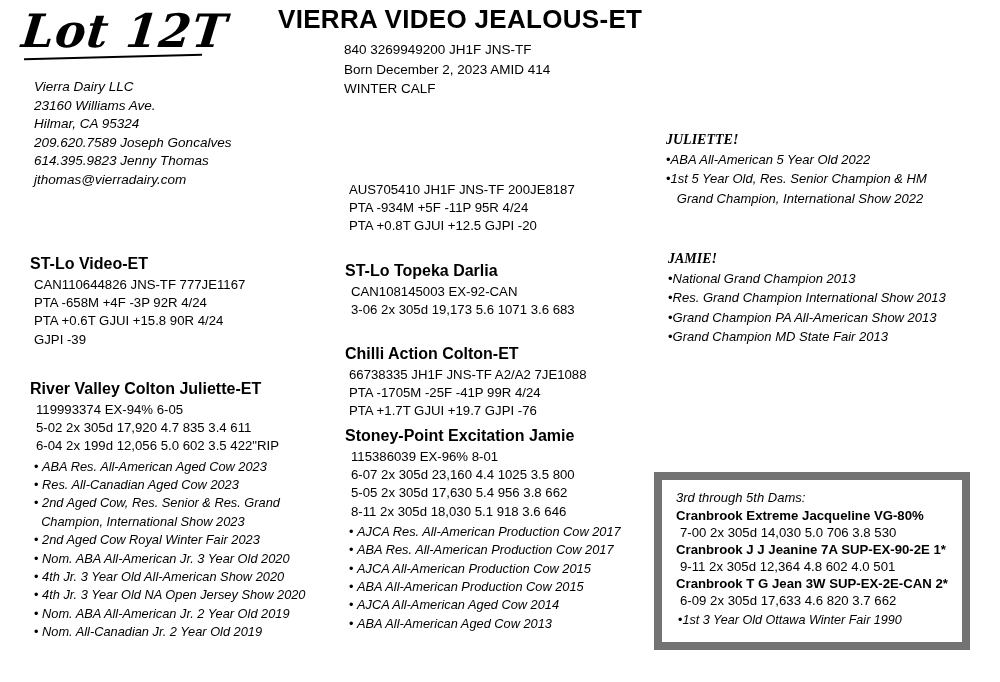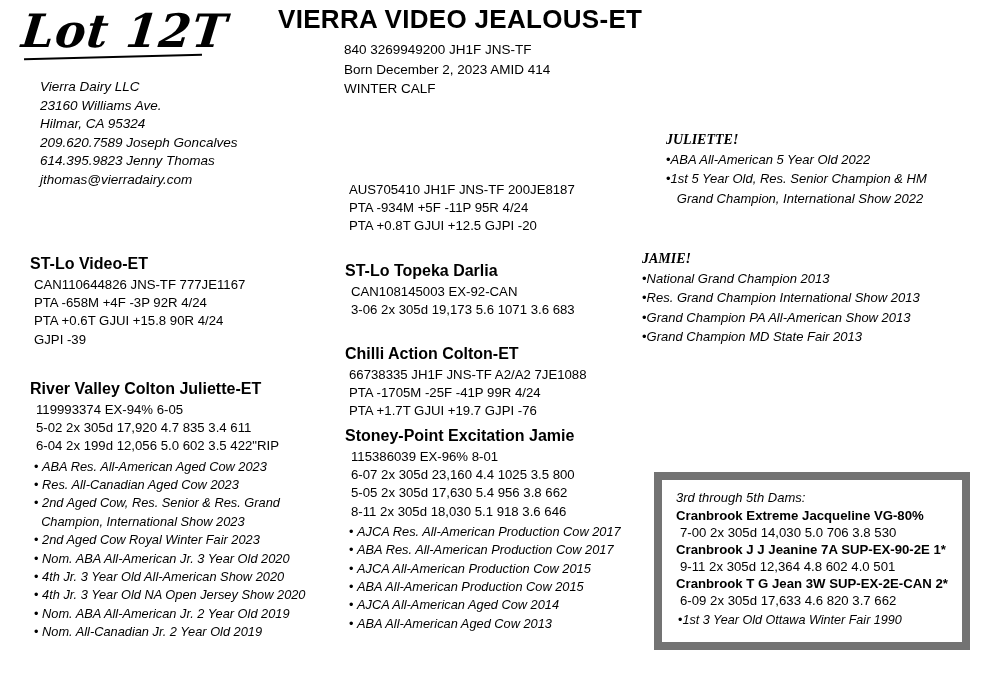--- a/index.html
+++ b/index.html
@@ -29,21 +29,21 @@
   }
   #lot-underline {
     left: 24px; top: 56px;
     width: 178px; height: 2px;
     background: #000;
     transform: rotate(-1.5deg);
   }
 
   
   #consignor {
-    left: 40px; top: 78px;
+    left: 34px; top: 78px;
     width: 300px;
     font-style: italic;
     font-size: 13.5px;
     line-height: 18.6px;
   }
 
   
   #animal-title {
     left: 278px; top: 4px;
     font-family: "Liberation Sans", sans-serif;
@@ -99,21 +99,21 @@
 
   #dam-sire-chilli { left: 345px; top: 345px; }
   #dam-sire-chilli .ped-lines { margin-left: 4px; margin-top: 3px; }
 
   #dam-jamie { left: 345px; top: 427px; }
   #dam-jamie .ped-lines { margin-left: 6px; margin-top: 3px; }
   #dam-jamie .awards { margin-left: 4px; margin-top: 2px; }
 
   
   #note-juliette { left: 666px; top: 132px; }
-  #note-jamie { left: 642px; top: 251px; }
+  #note-jamie { left: 668px; top: 251px; }
   .note-head {
     font-weight: bold;
     font-style: italic;
     font-size: 14px;
     margin-bottom: 2px;
     font-family: Liberation Serif, serif;
   }
   .note-list {
     font-size: 13px;
     font-style: italic;

